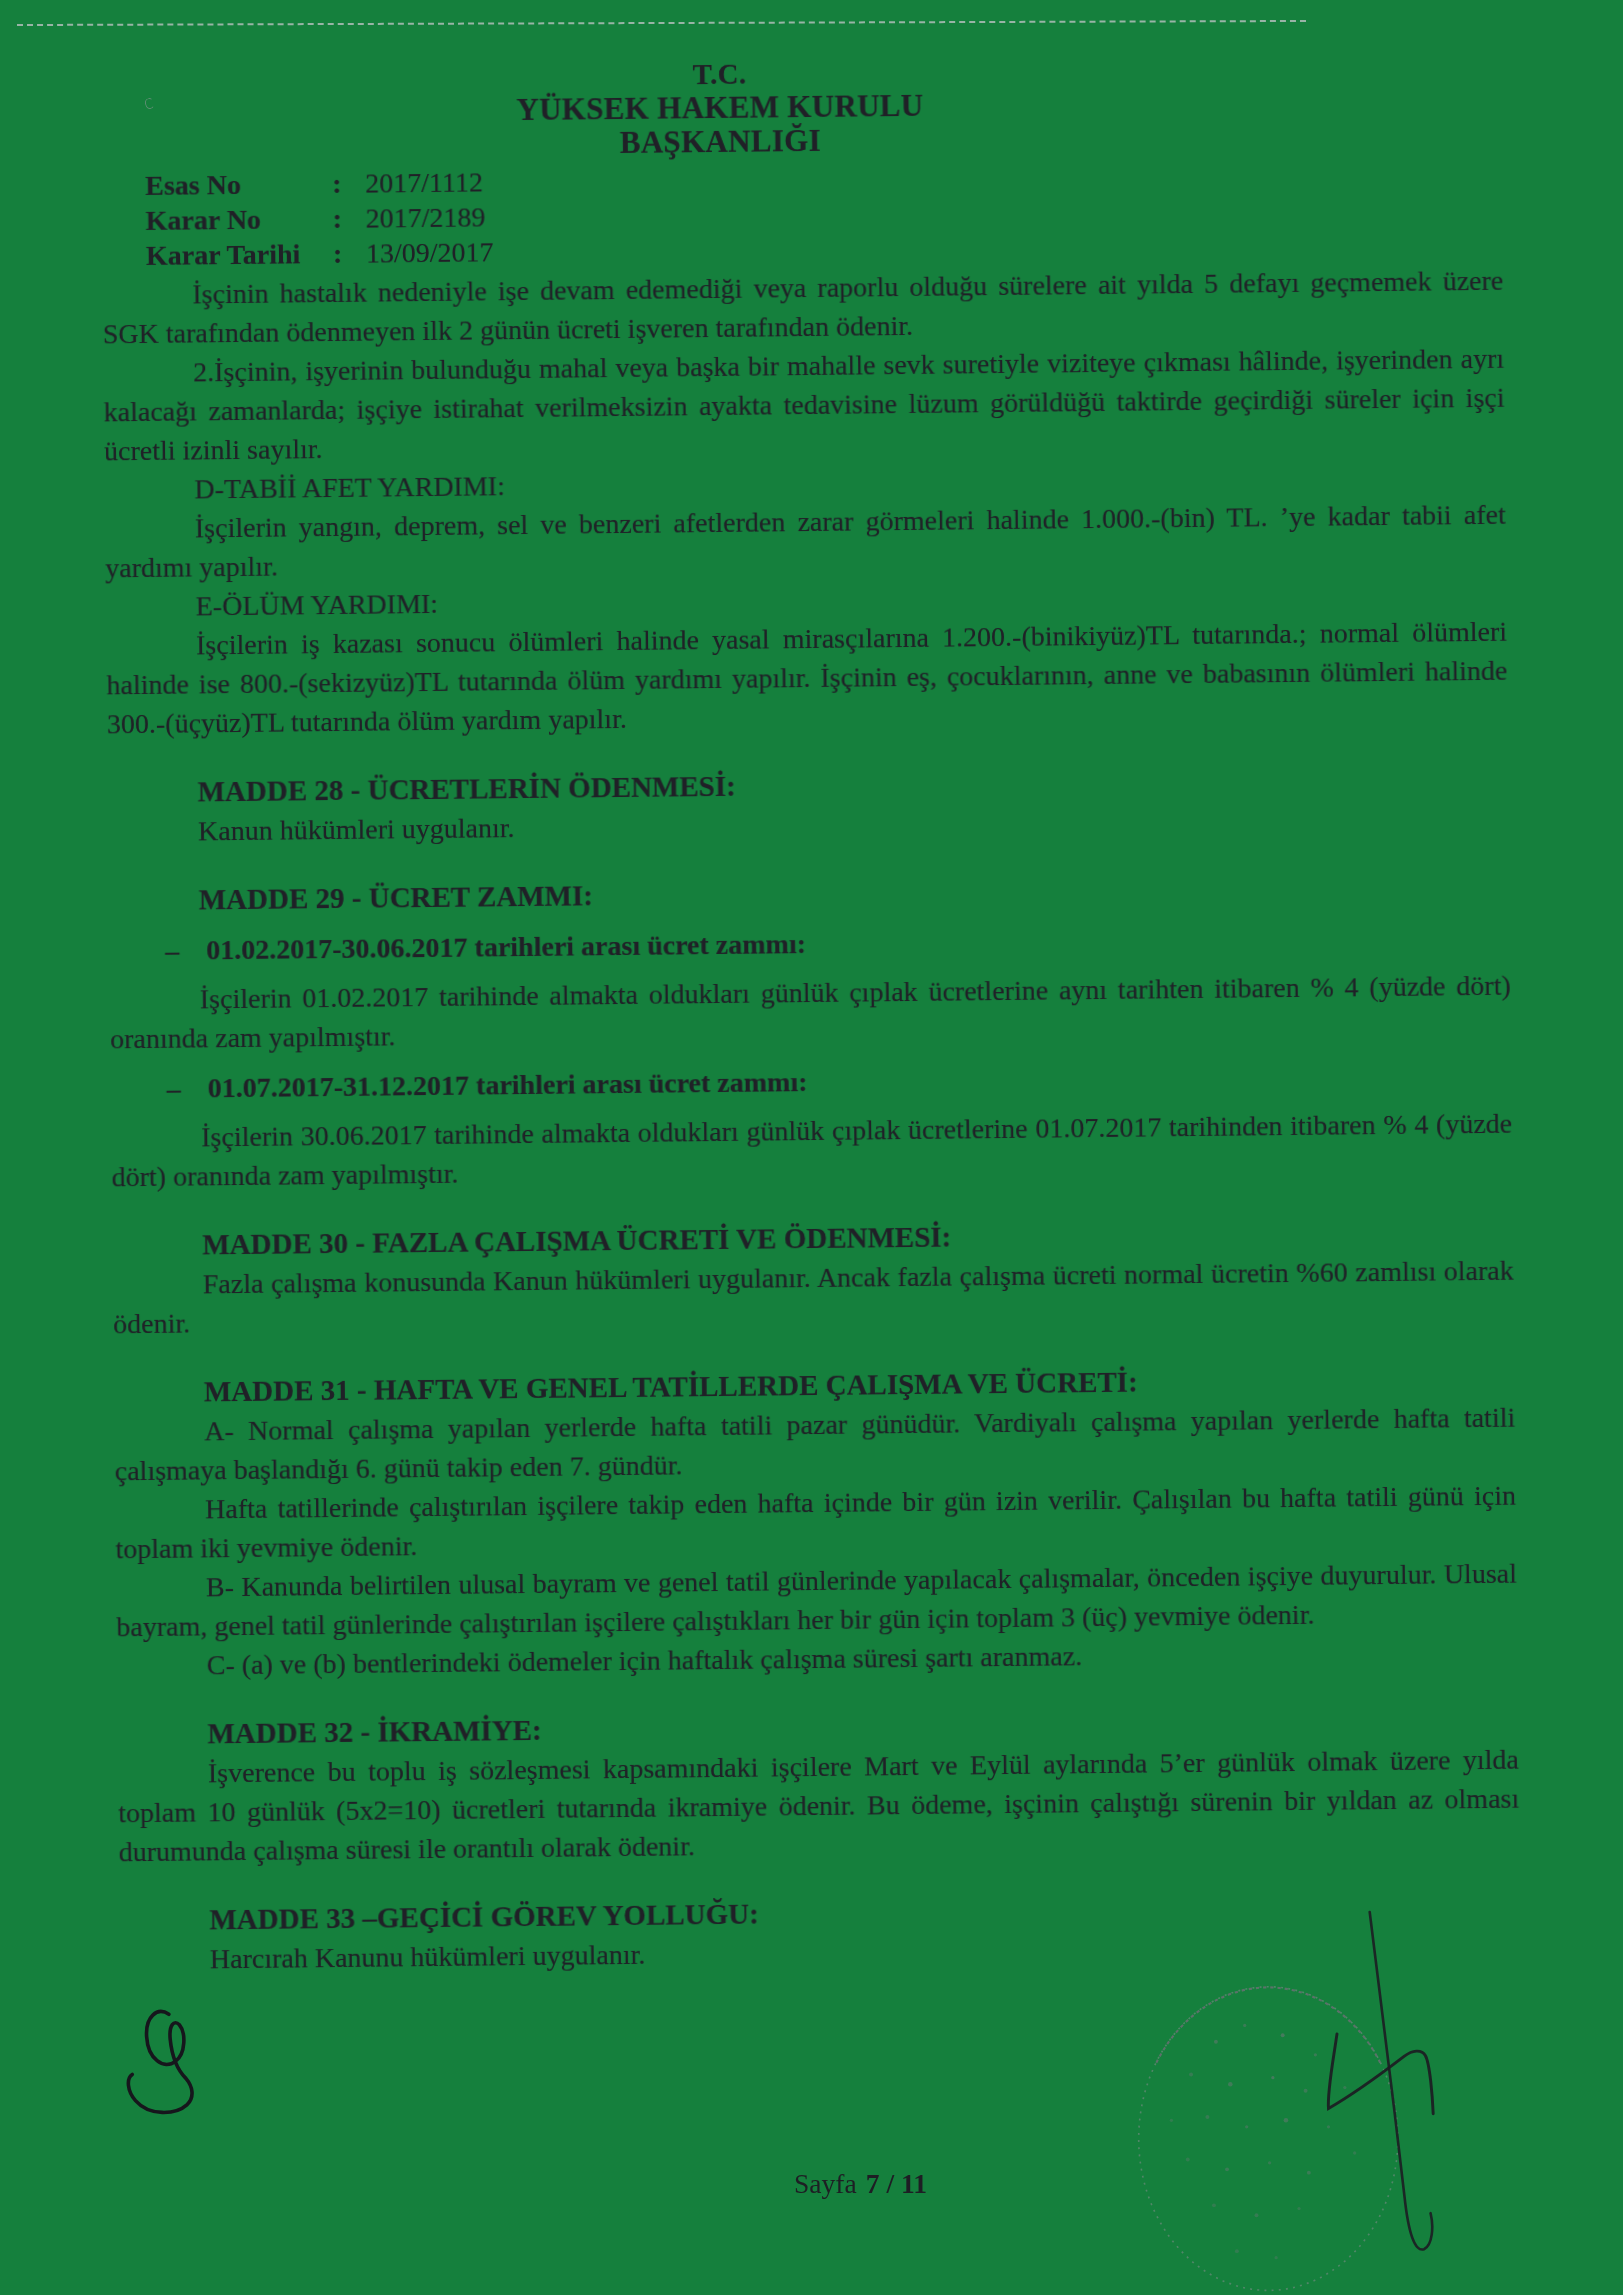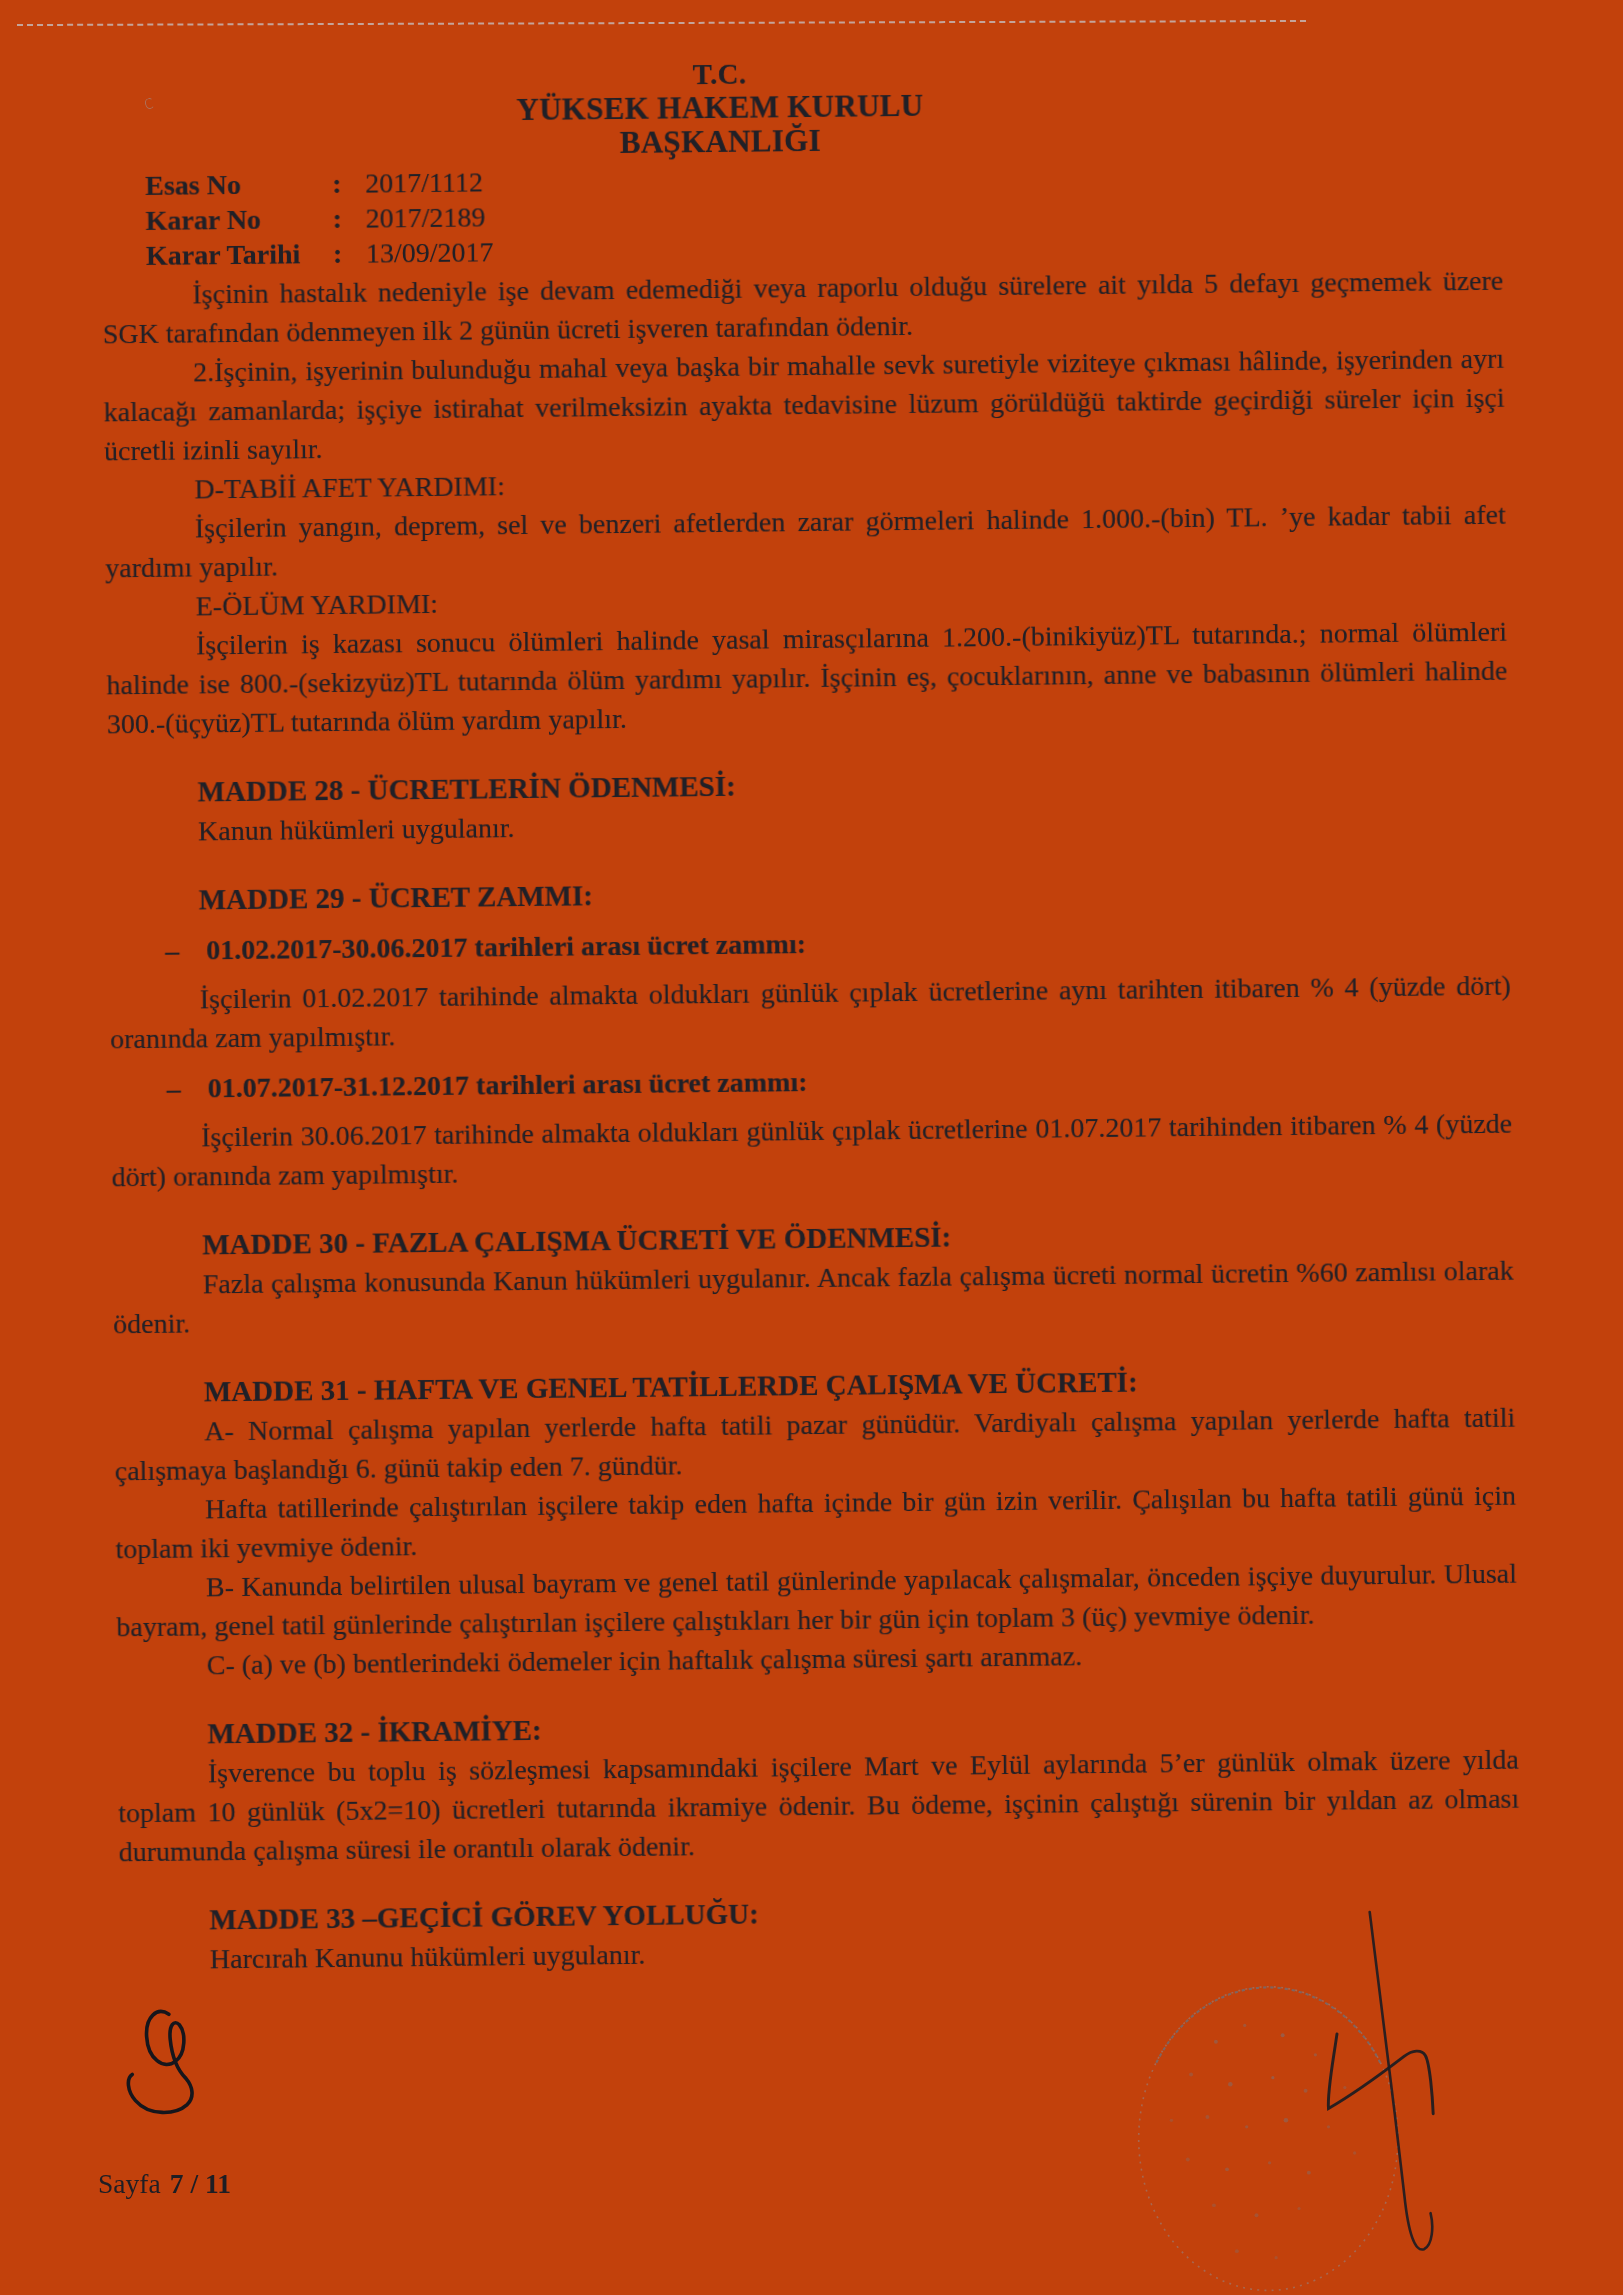--- a/index.html
+++ b/index.html
@@ -1,19 +1,19 @@
 <!DOCTYPE html>
 <html style="font-size:10.5px"><head>
 <meta charset="utf-8">
 <style>
   html,body{margin:0;padding:0;background:#e8e8e8;}
   .page{
     position:relative;
     width:1623px;height:2295px;
-    background:#c2410c;
+    background:#15803d;
     overflow:hidden;
     font-family:"Liberation Serif","DejaVu Serif",serif;
     color:#202027;
   }
   
   .scan-dashes{
     position:absolute;top:22px;left:17px;width:1289px;height:0;
     border-top:2px dashed #c6c6ca;opacity:.75;
     transform:rotate(-0.18deg);
   }
@@ -46,21 +46,21 @@
   }
   .para{margin:0;text-indent:90px;}
   .sub{margin:0;padding-left:90px;text-indent:0;}
   .heading{margin:30px 0 0 0;padding-left:90px;font-weight:bold;font-size:29px;}
   .dash-item{margin:10.5px 0;padding-left:56px;font-weight:bold;white-space:nowrap;}
   .dash-item .dash{display:inline-block;width:41px;}
   .dash-item + .para{margin-top:10.5px;}
   .page-footer{
     position:absolute;top:2168px;left:0;width:1623px;
     padding-left:98px;box-sizing:border-box;
-    text-align:left;font-size:27.5px;color:#1e1e24;
+    text-align:center;font-size:27.5px;color:#1e1e24;
   }
   .footer-prefix{margin-right:9.2px;}
   .page-number{font-weight:bold;}
   .sig-overlay{position:absolute;top:0;left:0;pointer-events:none;}
 </style>
 </head>
 <body>
 
 <div class="page">
 

